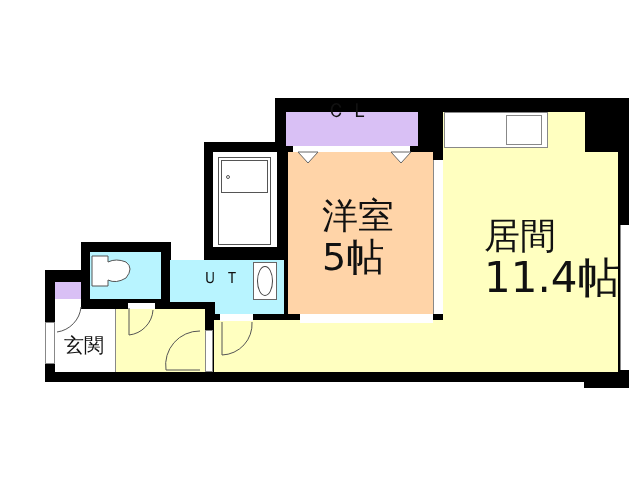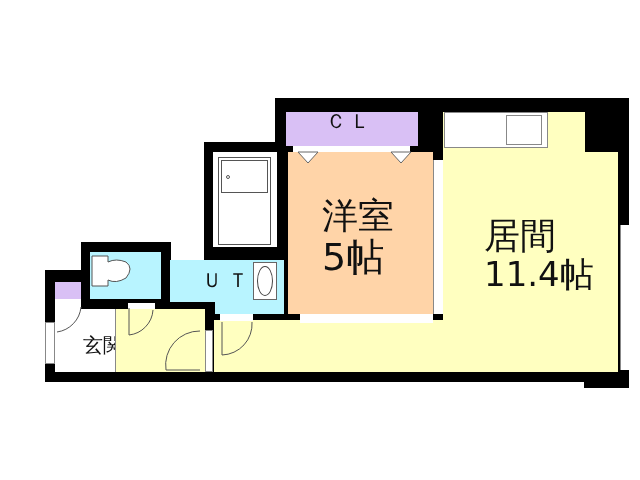--- a/index.html
+++ b/index.html
@@ -21,60 +21,60 @@
 <div class="abs" style="left:443px;top:112px;width:142px;height:210px;background:#ffffc0;"></div>
 <div class="abs" style="left:214px;top:320px;width:404px;height:52px;background:#ffffc0;"></div>
 <div class="abs" style="left:585px;top:152px;width:33px;height:220px;background:#ffffc0;"></div>
 
 <div class="abs" style="left:620px;top:225px;width:9px;height:145px;background:#fff;border-left:1px solid #888;"></div>
 
 <div class="abs" style="left:444px;top:112px;width:104px;height:36px;background:#fff;border:1px solid #888;"></div>
 <div class="abs" style="left:506px;top:115px;width:36px;height:30px;background:#fff;border:1px solid #888;"></div>
 
 <div class="abs label" style="left:484px;top:218px;font-size:36px;text-align:center;">居間</div>
-<div class="abs label" style="left:484px;top:257px;font-size:34px;">11.4帖</div>
+<div class="abs label" style="left:484px;top:257px;font-size:42px;">11.4帖</div>
 
 <div class="abs" style="left:286px;top:112px;width:132px;height:34px;background:#d9c0f5;"></div>
-<div class="abs label" style="left:326px;top:111px;font-size:20px;letter-spacing:4px;">ＣＬ</div>
+<div class="abs label" style="left:326px;top:100px;font-size:20px;letter-spacing:4px;">ＣＬ</div>
 <div class="abs" style="left:293px;top:146px;width:117px;height:8px;background:#fff;"></div>
 
 <div class="abs" style="left:288px;top:152px;width:145px;height:162px;background:#ffd4a8;"></div>
 <svg style="left:288px;top:150px;" width="145" height="20">
   <polygon points="10,2 30,2 20,13" fill="#fff" stroke="#666" stroke-width="1"></polygon>
   <polygon points="103,2 123,2 113,13" fill="#fff" stroke="#666" stroke-width="1"></polygon>
 </svg>
 <div class="abs label" style="left:322px;top:198px;font-size:36px;font-family:Liberation Serif, serif;">洋室</div>
 <div class="abs label" style="left:322px;top:238px;font-size:38px;">5帖</div>
 
 <div class="abs" style="left:433px;top:160px;width:10px;height:154px;background:#fff;border-left:1px solid #888;"></div>
 <div class="abs" style="left:300px;top:314px;width:133px;height:9px;background:#fff;"></div>
 
 <div class="abs" style="left:213px;top:152px;width:64px;height:95px;background:#fff;"></div>
 <div class="abs" style="left:218px;top:157px;width:53px;height:88px;border:1px solid #555;"></div>
 <div class="abs" style="left:221px;top:160px;width:47px;height:33px;border:1px solid #555;"></div>
 <div class="abs" style="left:226px;top:175px;width:4px;height:4px;border:1px solid #555;border-radius:50%;"></div>
 
 <div class="abs" style="left:170px;top:260px;width:114px;height:42px;background:#b8f4ff;"></div>
 <div class="abs" style="left:215px;top:300px;width:69px;height:14px;background:#b8f4ff;"></div>
-<div class="abs label" style="left:202px;top:270px;font-size:20px;letter-spacing:6px;">ＵＴ</div>
+<div class="abs label" style="left:202px;top:270px;font-size:16px;letter-spacing:6px;">ＵＴ</div>
 <div class="abs" style="left:253px;top:262px;width:24px;height:38px;background:#fff;border:1px solid #666;"></div>
 <div class="abs" style="left:257px;top:266px;width:16px;height:30px;border:1px solid #444;border-radius:50%;"></div>
 <div class="abs" style="left:220px;top:314px;width:33px;height:7px;background:#fff;"></div>
 
 <div class="abs" style="left:90px;top:252px;width:71px;height:47px;background:#b8f4ff;"></div>
 <svg style="left:90px;top:252px;" width="60" height="48">
   <path d="M2,4 L18,4 L18,10 Q26,6 36,10 Q44,16 36,26 Q26,32 18,28 L18,34 L2,34 Z" fill="#fff" stroke="#555" stroke-width="1"></path>
 </svg>
 <div class="abs" style="left:128px;top:303px;width:27px;height:7px;background:#fff;"></div>
 
 <div class="abs" style="left:55px;top:282px;width:26px;height:17px;background:#d9c0f5;"></div>
 <div class="abs" style="left:55px;top:299px;width:26px;height:10px;background:#fff;"></div>
 
 <div class="abs" style="left:55px;top:309px;width:60px;height:63px;background:#fff;"></div>
-<div class="abs label" style="left:83px;top:335px;font-size:20px;">玄関</div>
+<div class="abs label" style="left:64px;top:335px;font-size:20px;">玄関</div>
 <div class="abs" style="left:45px;top:322px;width:10px;height:42px;background:#fff;border:1px solid #888;"></div>
 
 <div class="abs" style="left:115px;top:309px;width:90px;height:63px;background:#ffffc0;border-left:1px solid #888;"></div>
 <div class="abs" style="left:205px;top:330px;width:8px;height:42px;background:#fff;border:1px solid #888;"></div>
 
 <svg style="left:0;top:0;" width="640" height="480">
   <path d="M57,332 A28,28 0 0 0 81,307" fill="none" stroke="#555" stroke-width="1"></path>
   <path d="M129,335 L129,308" fill="none" stroke="#555" stroke-width="1"></path>
   <path d="M129,335 A27,27 0 0 0 153,310" fill="none" stroke="#555" stroke-width="1"></path>
   <path d="M166,370 L166,370 A34,34 0 0 1 200,331" fill="none" stroke="#555" stroke-width="1"></path>

